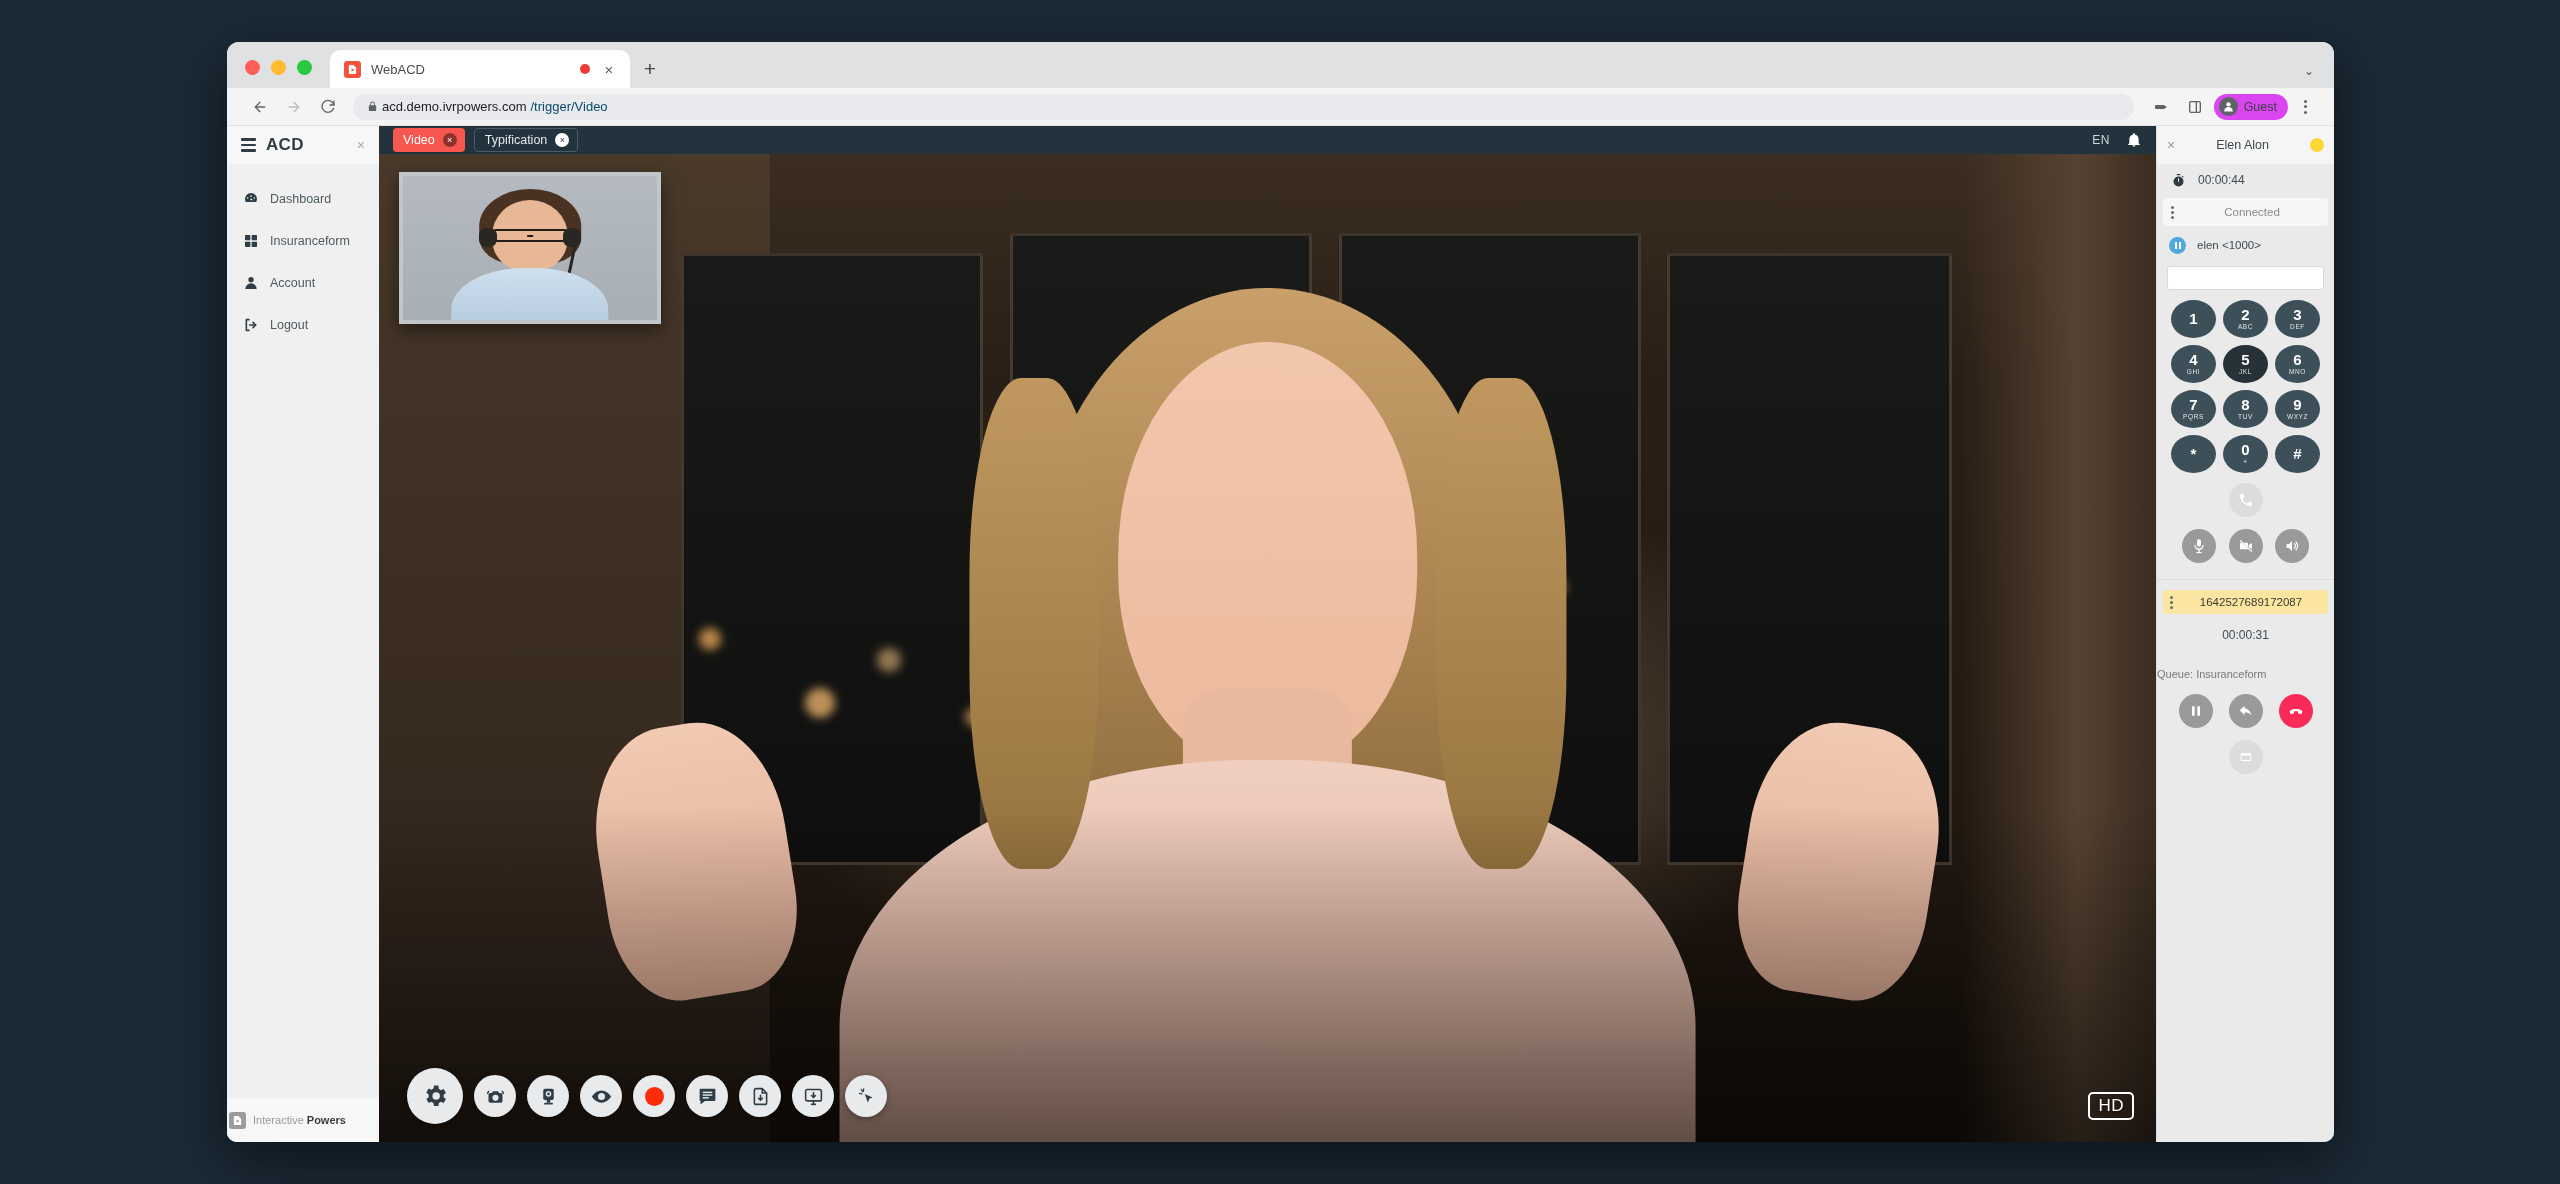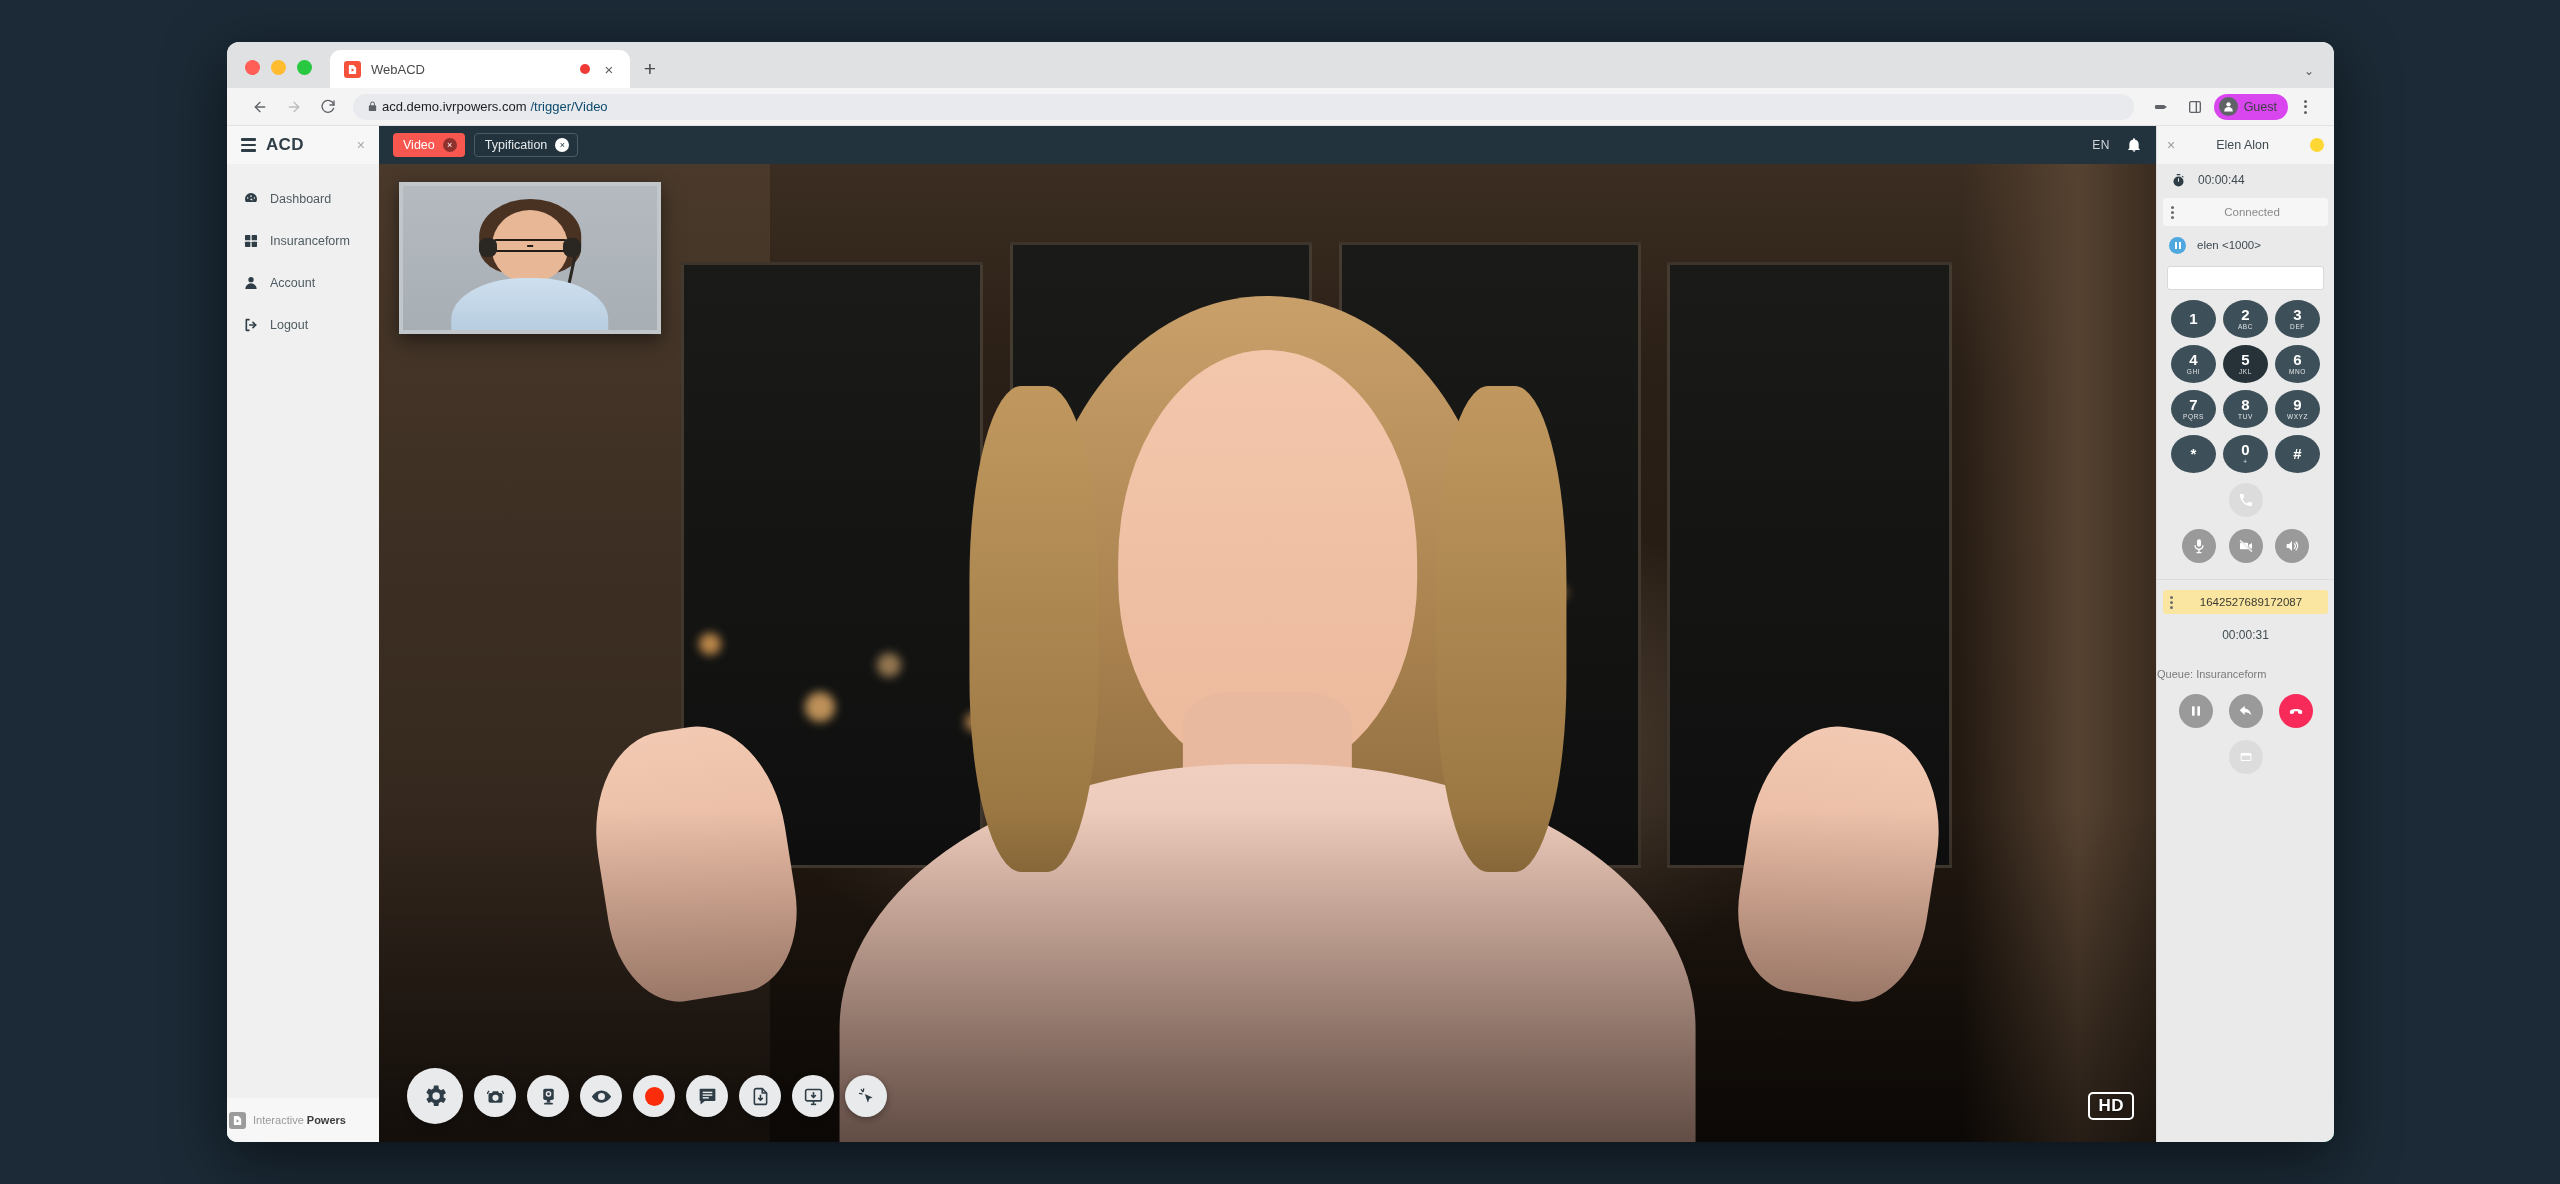--- a/index.html
+++ b/index.html
@@ -118,21 +118,21 @@
   }
   .ip-logo { width: 17px; height: 17px; border-radius: 3px; background: #9b9b9b;
     display:flex; align-items:center; justify-content:center; }
   .ip-logo svg { width: 11px; height: 11px; }
   .ip-text { font-size: 11px; color: #9a9a9a; }
   .ip-text b { color: #3c3c3c; }
 
   
   .center { flex: 1 1 auto; display: flex; flex-direction: column; min-width: 0; }
   .topbar {
-    height: 38px; background: #23333d; display: flex; align-items: center;
+    height: 28px; background: #23333d; display: flex; align-items: center;
     padding: 0 14px; gap: 9px; flex: 0 0 auto;
   }
   .pill {
     height: 24px; border-radius: 4px; display: flex; align-items: center; gap: 8px;
     padding: 0 8px 0 10px; font-size: 12.5px;
   }
   .pill.active { background: #f7574f; color: #fff; }
   .pill.idle { background: transparent; color: #e4e8ea; border: 1px solid #4a5c67; }
   .pill-x { width: 14px; height: 14px; border-radius: 50%; background: rgba(0,0,0,.42);
     display:flex; align-items:center; justify-content:center; color:#fff; font-size:9px; line-height:1; }
@@ -221,21 +221,21 @@
     box-shadow: 0 2px 7px rgba(0,0,0,.35);
   }
   .vbtn svg { width: 21px; height: 21px; }
   .vbtn.big { width: 56px; height: 56px; }
   .vbtn.big svg { width: 28px; height: 28px; }
   .rec-dot { width: 19px; height: 19px; border-radius: 50%; background:#fb2c0a; }
 
   .hd-badge {
     position:absolute; right: 22px; bottom: 22px;
     border: 2.5px solid #fff; border-radius: 5px; padding: 2px 8px;
-    color:#fff; font-size: 17px; font-weight: bold; letter-spacing: .5px;
+    color:#fff; font-size: 17px; font-weight: normal; letter-spacing: .5px;
     text-shadow: 0 1px 3px rgba(0,0,0,.6);
   }
 
   
   .rpanel {
     width: 178px; flex: 0 0 178px; background:#eaeaea;
     display:flex; flex-direction:column; border-left:1px solid #dcdcdc;
   }
   .rp-head { height: 38px; background:#f5f5f5; display:flex; align-items:center;
      padding: 0 10px; gap: 8px; }

